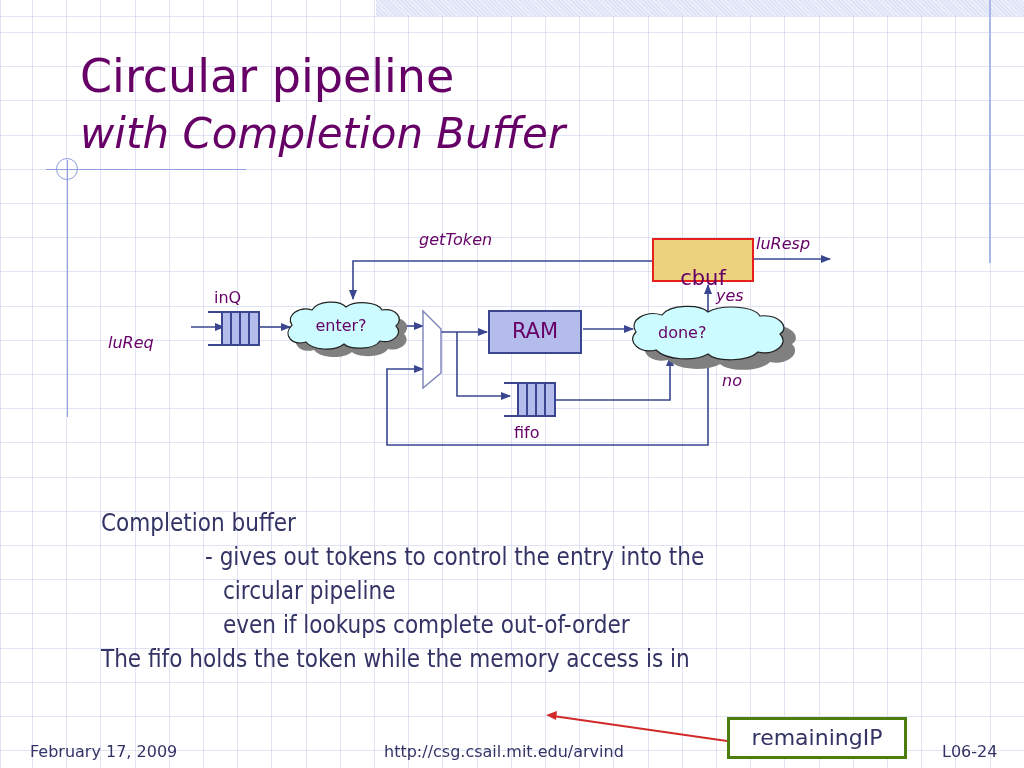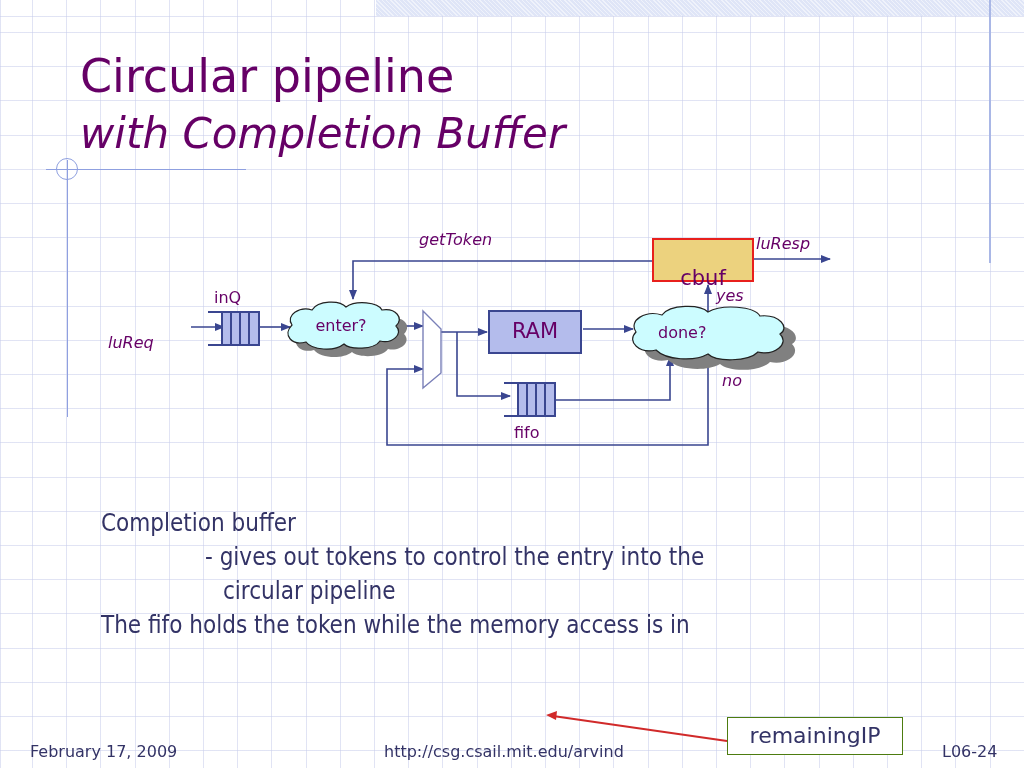--- a/index.html
+++ b/index.html
@@ -18,21 +18,21 @@
   .title{position:absolute;left:80px;top:48px;color:#660066;font-size:46px;line-height:56px;font-family:"DejaVu Sans",sans-serif;}
   .subtitle{position:absolute;left:80px;top:112px;color:#660066;font-size:42px;line-height:44px;font-style:italic;font-family:"DejaVu Sans",sans-serif;}
   .lbl{position:absolute;color:#660066;font-size:16px;line-height:22px;white-space:nowrap;font-family:"DejaVu Sans",sans-serif;}
   .it{font-style:italic;}
   svg.diagram{position:absolute;left:0;top:0;}
   .body{position:absolute;left:101px;top:506px;color:#333366;font-size:24px;line-height:34px;font-family:"DejaVu Sans Condensed","DejaVu Sans",sans-serif;}
   .body .ind{padding-left:104px;}
   .body .ind2{padding-left:122px;}
   .code{font-family:"Liberation Mono","DejaVu Sans Mono",monospace;color:#993366;font-size:22px;}
   .footer{position:absolute;top:742px;color:#333366;font-size:16px;font-family:"DejaVu Sans",sans-serif;}
-  .callout{position:absolute;left:727px;top:717px;width:174px;height:36px;border:1px solid #4d7c0f;background:#ffffff;color:#333366;font-size:22px;line-height:36px;text-align:center;font-family:"DejaVu Sans",sans-serif;}
+  .callout{position:absolute;left:727px;top:717px;width:174px;height:36px;border:3px solid #4d7c0f;background:#ffffff;color:#333366;font-size:22px;line-height:36px;text-align:center;font-family:"DejaVu Sans",sans-serif;}
 </style>
 </head>
 <body>
 
 <div class="grid"></div>
 <div class="topband"></div>
 <div class="vrule-right"></div>
 <div class="hrule"></div>
 <div class="vrule-left"></div>
 <div class="circ"></div>
@@ -123,20 +123,21 @@
 <div class="lbl" style="left:489px;top:320px;width:92px;text-align:center;font-size:21px;">RAM</div>
 <div class="lbl" style="left:658px;top:322px;width:90px;">done?</div>
 <div class="lbl it" style="left:716px;top:285px;">yes</div>
 <div class="lbl it" style="left:722px;top:370px;">no</div>
 <div class="lbl" style="left:514px;top:422px;">fifo</div>
 
 <div class="body">
   <div>Completion buffer</div>
   <div class="ind">- gives out tokens to control the entry into the</div>
   <div class="ind2">circular pipeline</div>
+  <div class="ind2">even if lookups complete out-of-order</div>
   <div>The fifo holds the token while the memory access is in</div>
 </div>
 
 <div class="callout">remainingIP</div>
 
 <div class="footer" style="left:30px;">February 17, 2009</div>
 <div class="footer" style="left:384px;">http://csg.csail.mit.edu/arvind</div>
 <div class="footer" style="left:942px;">L06-24</div>
 
 </body></html>

